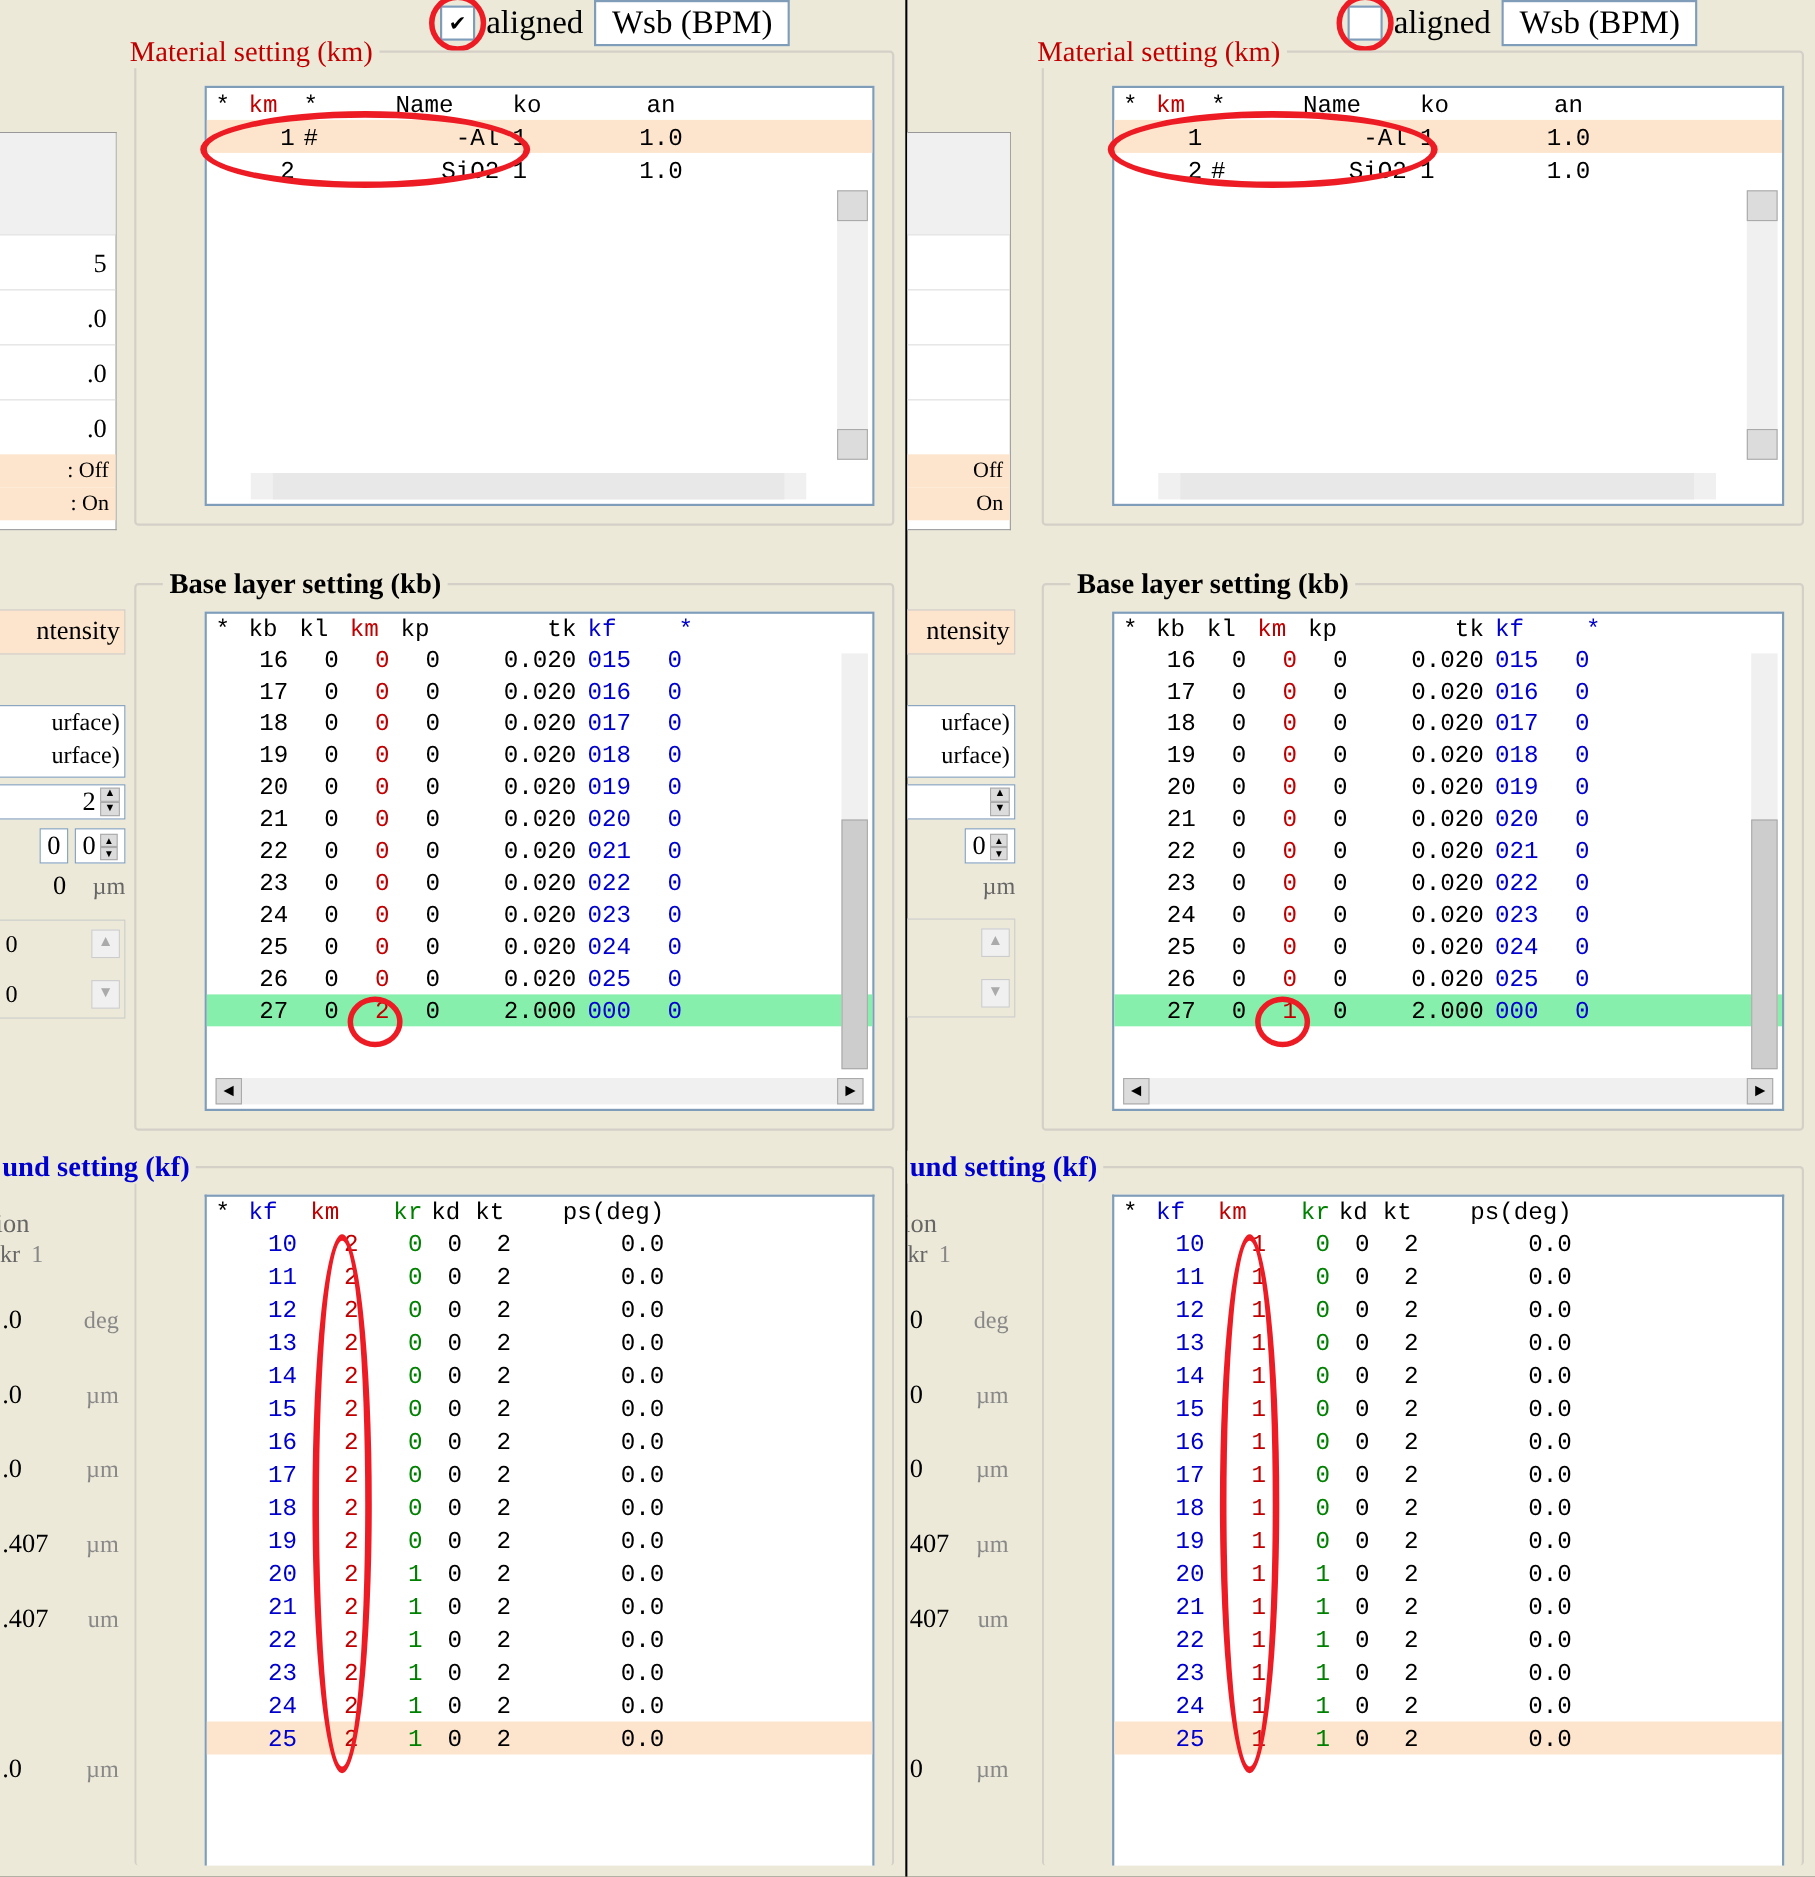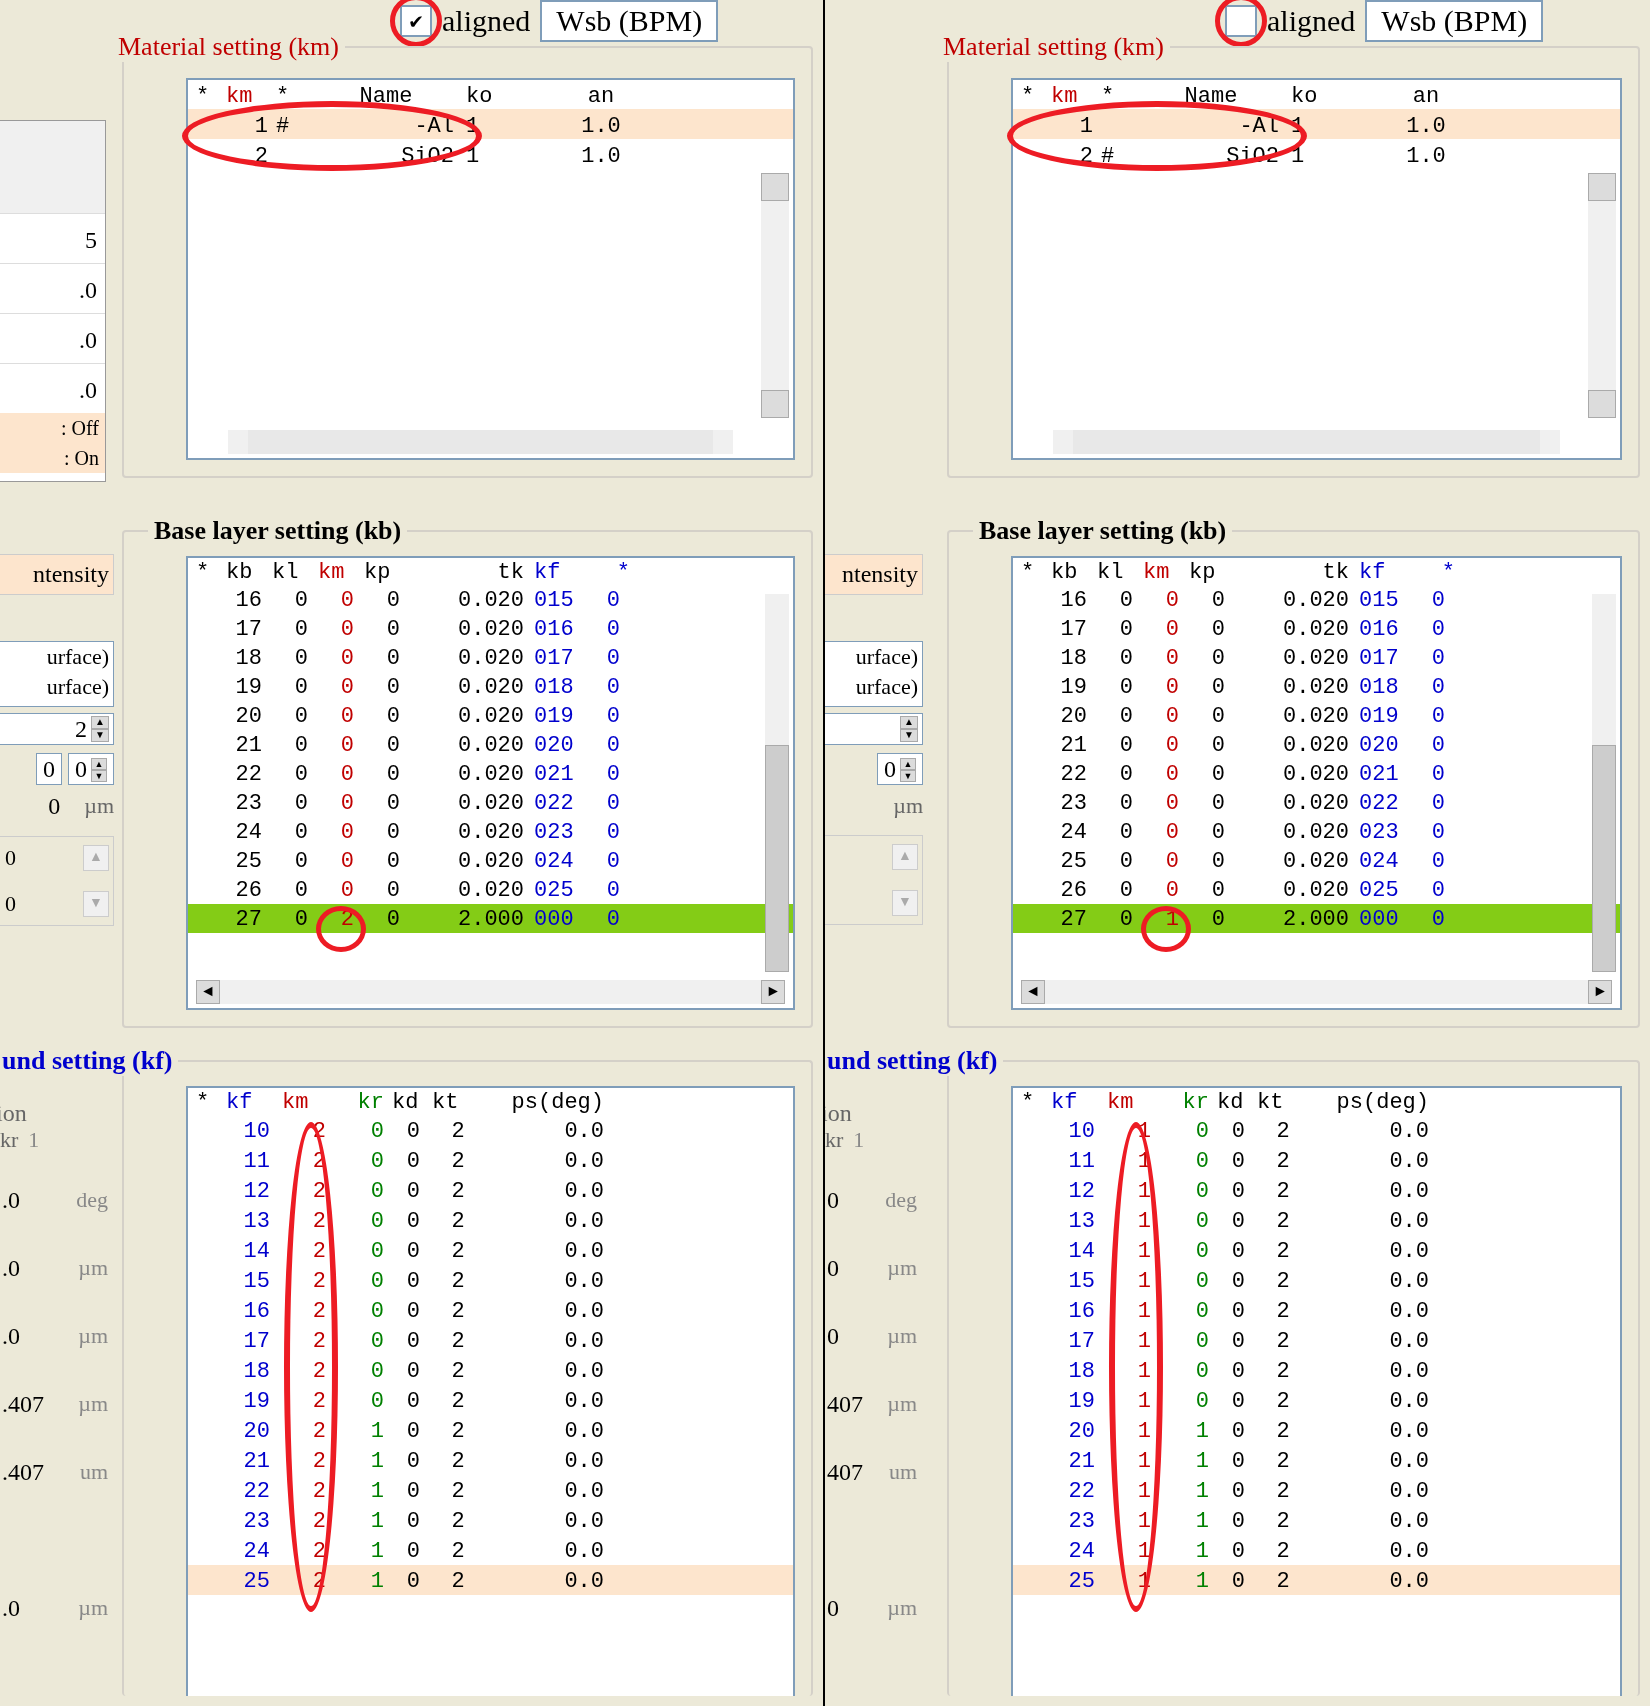--- a/index.html
+++ b/index.html
@@ -98,21 +98,21 @@
   }
   .base-header, .base-row {
     display: grid; grid-template-columns: 30px 46px 46px 46px 46px 124px 56px 40px;
     padding: 2px 0 0 8px; font-size: 22px;
   }
   .base-header { color: #000; }
   .base-header .km-col, .base-row .km-col { color: #c00000; }
   .base-header .kf-col, .base-row .kf-col { color: #0000cd; }
   .base-header .star-col, .base-row .star-col { color: #0000cd; }
   .base-row { height: 29px; align-items: center; }
-  .base-row.sel { background: #84cc16; }
+  .base-row.sel { background: #86efac; }
   .base-row .n { text-align: right; padding-right: 10px; }
   .base-hscroll { position: absolute; bottom: 4px; left: 8px; right: 8px; height: 24px; background: #f0f0f0; display: flex; justify-content: space-between; align-items: center; }
   .base-hscroll .arrow { width: 24px; height: 24px; background: #dcdcdc; border: 1px solid #aaa; text-align: center; font-size: 16px; line-height: 22px; }
   .base-vscroll { position: absolute; right: 4px; top: 36px; bottom: 36px; width: 24px; background: #f0f0f0; }
   .base-vscroll .vthumb { position: absolute; bottom: 0; width: 100%; height: 60%; background: #cdcdcd; border: 1px solid #aaa; }
 
   .left-fragments-mid {
     position: absolute; top: 554px; left: -4px; width: 118px; height: 460px;
     font-family: "Times New Roman", serif; font-size: 24px; color: #000;
   }
@@ -640,20 +640,29 @@
     <div class="top-row">
       <div class="checkbox-row">
         <div class="check-wrap">
           <div class="checkbox-box"></div>
           <div class="red-circle-small check-circle"></div>
         </div>
         <div class="checkbox-label">aligned</div>
         <div class="wsb-box">Wsb (BPM)</div>
       </div>
 
+      <div class="left-fragments" style="width:98px;">
+        <div class="frag first"></div>
+        <div class="frag"></div>
+        <div class="frag"></div>
+        <div class="frag"></div>
+        <div class="frag"></div>
+        <div class="status">Off</div>
+        <div class="status">On</div>
+      </div>
 
       <div class="material-fieldset">
         <div class="fieldset-title">Material setting (km)</div>
         <div class="btn-col">
           <div class="ctrl-btn back">←</div>
           <div class="ctrl-btn">▲</div>
           <div class="ctrl-btn">▼</div>
           <div class="ctrl-btn">✕</div>
         </div>
         <div class="material-list" style="left:62px;">

